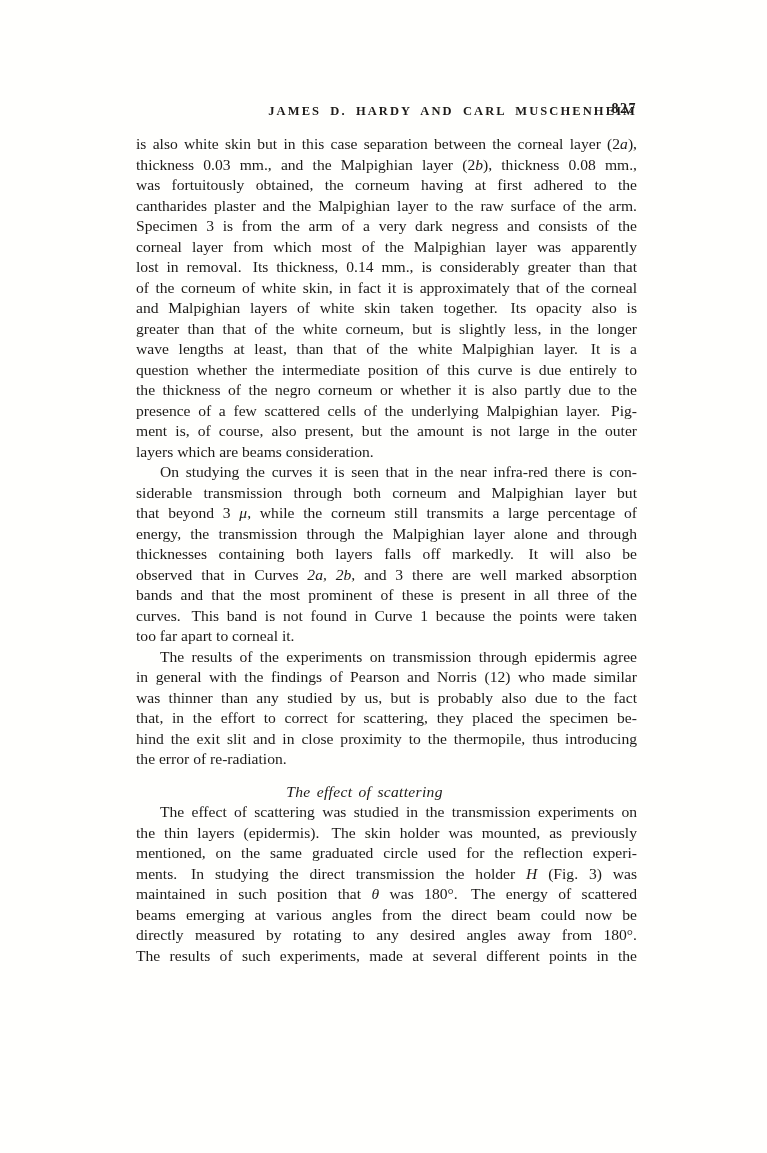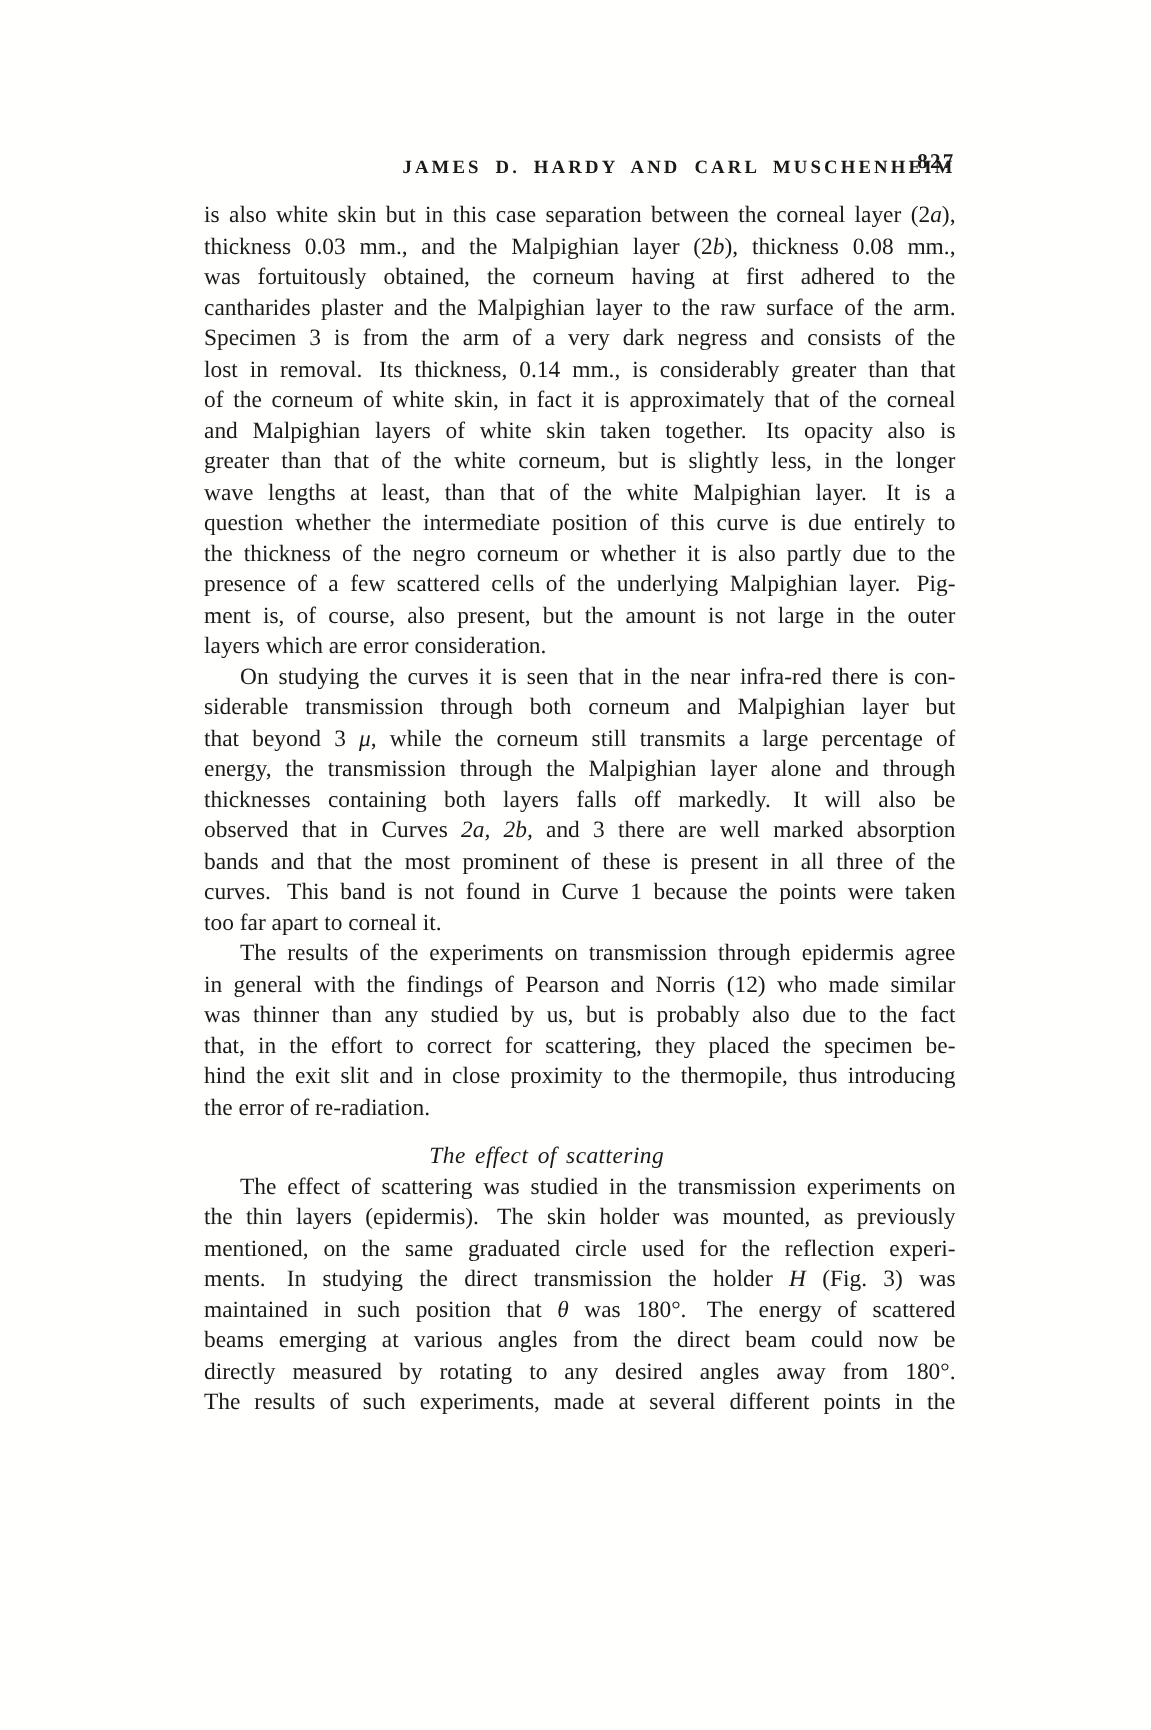--- a/index.html
+++ b/index.html
@@ -70,30 +70,31 @@
     <div class="runhead">
       <span>JAMES D. HARDY AND CARL MUSCHENHEIM</span>
       <span class="pagenum">827</span>
     </div>
     <div class="pagebody">
         <div class="line">is also white skin but in this case separation between the corneal layer (2<i>a</i>),</div>
         <div class="line">thickness 0.03 mm., and the Malpighian layer (2<i>b</i>), thickness 0.08 mm.,</div>
         <div class="line">was fortuitously obtained, the corneum having at first adhered to the</div>
         <div class="line">cantharides plaster and the Malpighian layer to the raw surface of the arm.</div>
         <div class="line">Specimen 3 is from the arm of a very dark negress and consists of the</div>
+        <div class="line">corneal layer from which most of the Malpighian layer was apparently</div>
         <div class="line">lost in removal.  Its thickness, 0.14 mm., is considerably greater than that</div>
         <div class="line">of the corneum of white skin, in fact it is approximately that of the corneal</div>
         <div class="line">and Malpighian layers of white skin taken together.  Its opacity also is</div>
         <div class="line">greater than that of the white corneum, but is slightly less, in the longer</div>
         <div class="line">wave lengths at least, than that of the white Malpighian layer.  It is a</div>
         <div class="line">question whether the intermediate position of this curve is due entirely to</div>
         <div class="line">the thickness of the negro corneum or whether it is also partly due to the</div>
         <div class="line">presence of a few scattered cells of the underlying Malpighian layer.  Pig-</div>
         <div class="line">ment is, of course, also present, but the amount is not large in the outer</div>
-        <div class="line flush">layers which are error consideration.</div>
+        <div class="line flush">layers which are beams consideration.</div>
         <div class="line indent">On studying the curves it is seen that in the near infra-red there is con-</div>
         <div class="line">siderable transmission through both corneum and Malpighian layer but</div>
         <div class="line">that beyond 3 <i>μ</i>, while the corneum still transmits a large percentage of</div>
         <div class="line">energy, the transmission through the Malpighian layer alone and through</div>
         <div class="line">thicknesses containing both layers falls off markedly.  It will also be</div>
         <div class="line">observed that in Curves <i>2a, 2b,</i> and 3 there are well marked absorption</div>
         <div class="line">bands and that the most prominent of these is present in all three of the</div>
         <div class="line">curves.  This band is not found in Curve 1 because the points were taken</div>
         <div class="line flush">too far apart to corneal it.</div>
         <div class="line indent">The results of the experiments on transmission through epidermis agree</div>

